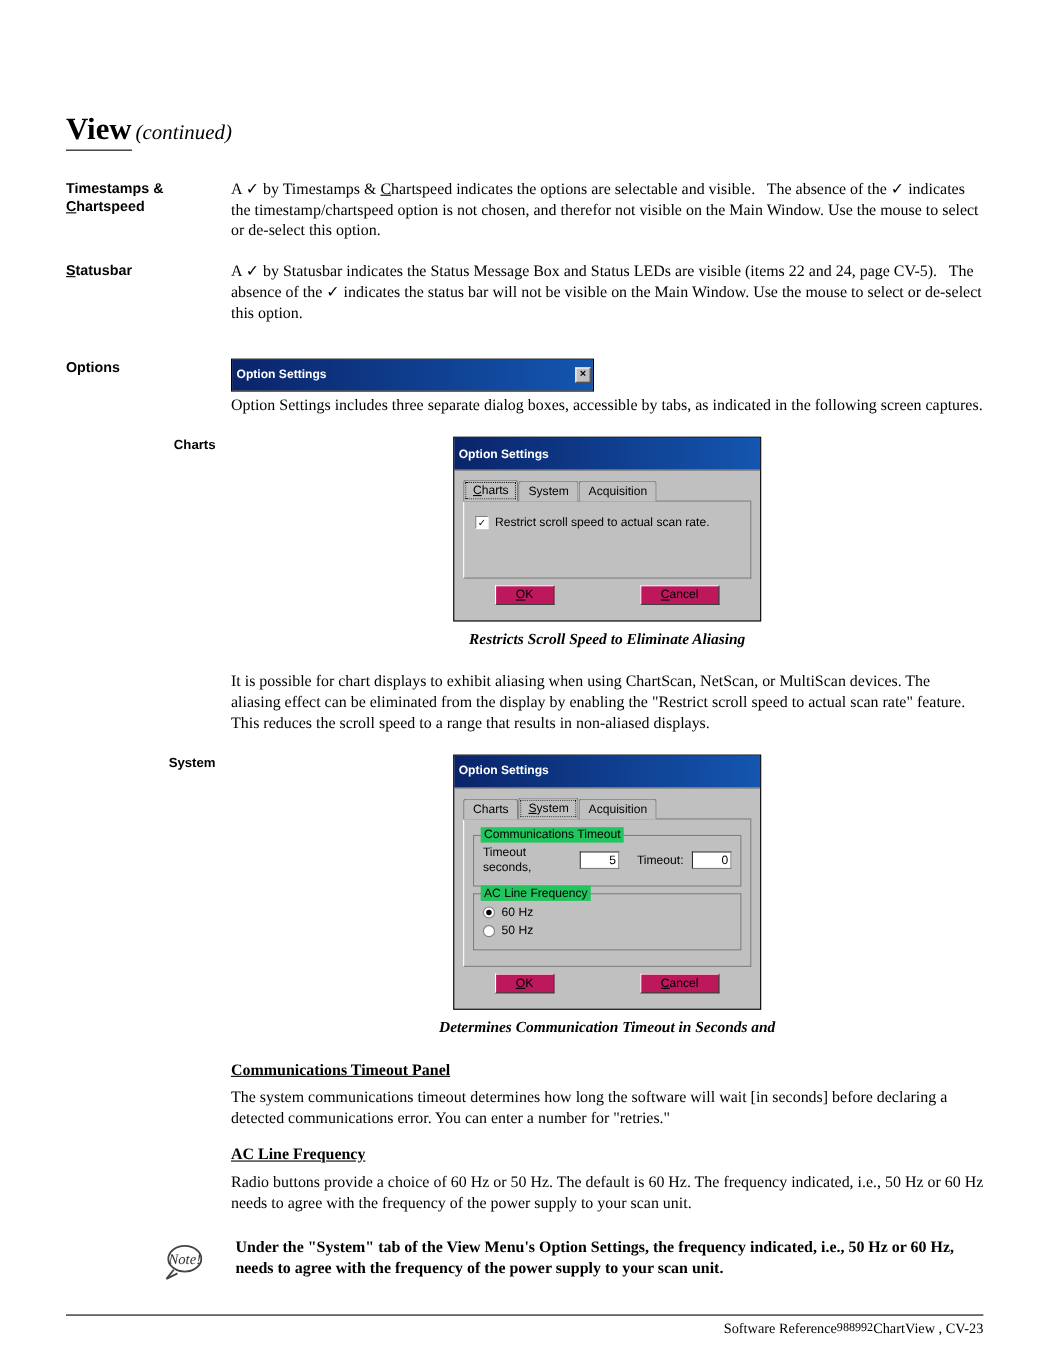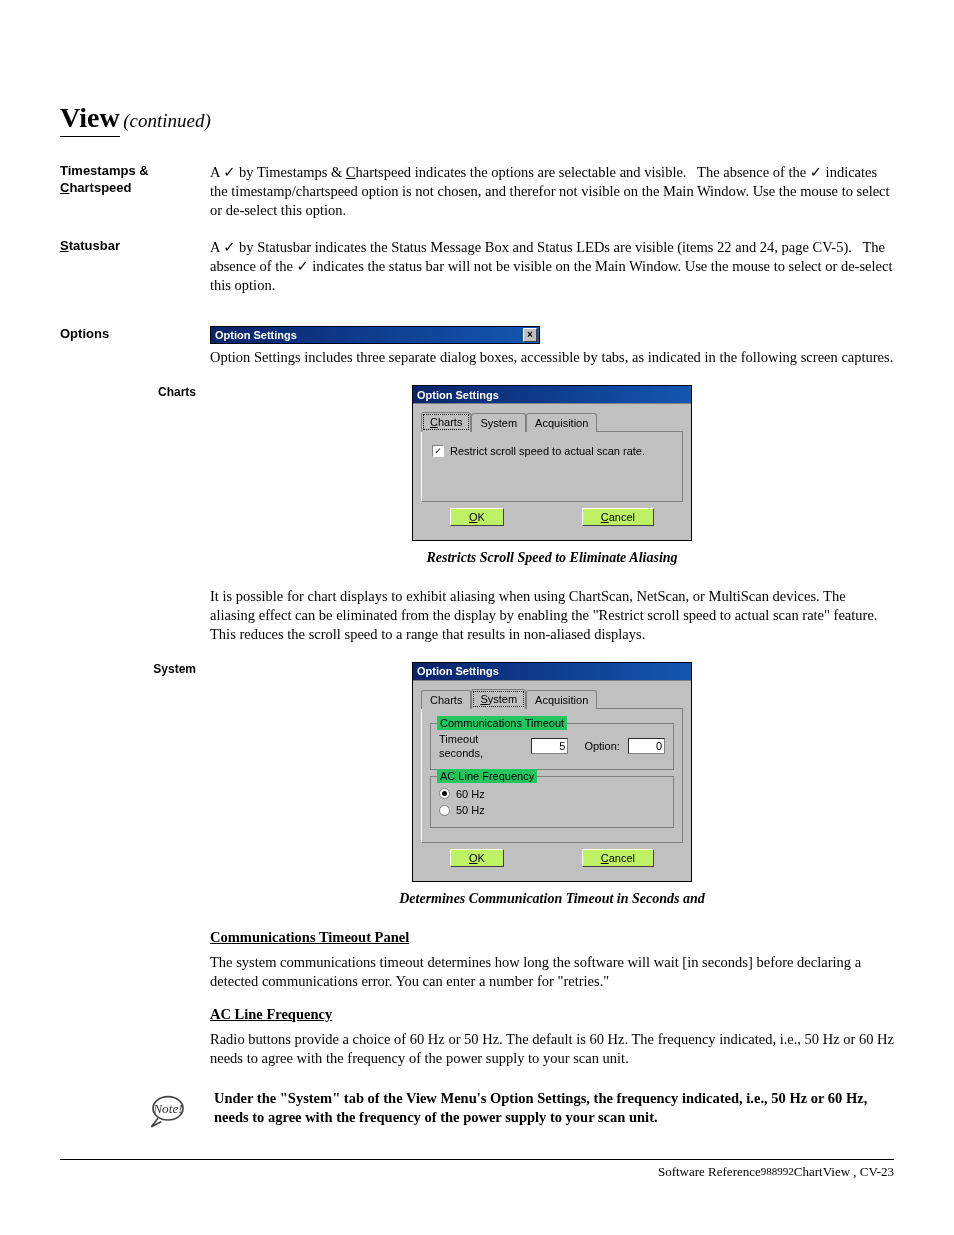--- a/index.html
+++ b/index.html
@@ -6,35 +6,35 @@
   body { font-family: "Times New Roman", Times, serif; font-size: 14.5px; color: #000; background: #fff; width: 954px; margin: 0 auto; padding: 100px 60px 40px 60px; line-height: 1.3; }
   .page-title { font-size: 28px; font-weight: bold; border-bottom: 1.5px solid #000; display: inline-block; margin-bottom: 2px; }
   .page-title-cont { font-style: italic; font-size: 19px; font-weight: normal; }
   .heading-row { margin-bottom: 24px; }
   .section { display: flex; margin-bottom: 8px; }
   .side-label { width: 150px; flex-shrink: 0; font-family: Arial, Helvetica, sans-serif; font-size: 13px; font-weight: bold; }
   .side-label-small { width: 75px; flex-shrink: 0; font-family: Arial, Helvetica, sans-serif; font-size: 12px; font-weight: bold; text-align: right; padding-right: 14px; }
   .body-col { flex: 1; }
   .body-col p { margin-bottom: 10px; }
   .check { font-family: "Segoe UI Symbol", Arial, sans-serif; }
-  .titlebar { height: 18px; background: linear-gradient(to right, #0a246a, #1456b0); color: #fff; font-family: "MS Sans Serif", Tahoma, Arial, sans-serif; font-size: 11px; font-weight: bold; display: flex; align-items: center; justify-content: space-between; padding: 0 2px 0 4px; border: 1px solid #000; }
+  .titlebar { height: 30px; background: linear-gradient(to right, #0a246a, #1456b0); color: #fff; font-family: "MS Sans Serif", Tahoma, Arial, sans-serif; font-size: 11px; font-weight: bold; display: flex; align-items: center; justify-content: space-between; padding: 0 2px 0 4px; border: 1px solid #000; }
   .close-x { width: 14px; height: 14px; background: #c0c0c0; border: 1px solid #fff; border-right-color: #404040; border-bottom-color: #404040; color: #000; font-size: 10px; line-height: 11px; text-align: center; font-weight: bold; font-family: Arial, sans-serif; }
   .option-strip { width: 330px; margin-bottom: 4px; }
   .dialog { width: 280px; margin: 0 auto 8px auto; border: 1px solid #000; background: #c0c0c0; font-family: "MS Sans Serif", Tahoma, Arial, sans-serif; font-size: 11px; }
   .dialog .titlebar { border: none; border-bottom: 1px solid #808080; }
   .dialog-body { padding: 8px; }
   .tabrow { display: flex; border-bottom: 1px solid #808080; position: relative; height: 20px; align-items: flex-end; }
   .tab { border: 1px solid #808080; border-bottom: none; background: #c0c0c0; padding: 2px 8px; font-size: 11px; margin-right: 0px; border-top-left-radius: 3px; border-top-right-radius: 3px; position: relative; top: 1px; }
   .tab.active { background: #c0c0c0; border-bottom: 1px solid #c0c0c0; font-weight: normal; z-index: 2; }
   .tab.dotted { outline: 1px dotted #000; outline-offset: -3px; }
   .tab-panel { border: 1px solid #fff; border-top: none; border-right-color: #808080; border-bottom-color: #808080; padding: 12px 10px; min-height: 70px; background: #c0c0c0; }
   .chk-row { display: flex; align-items: center; gap: 6px; font-size: 11px; }
   .chk-box { width: 12px; height: 12px; background: #fff; border: 1px solid #808080; border-right-color: #fff; border-bottom-color: #fff; display: flex; align-items: center; justify-content: center; font-size: 9px; line-height: 9px; }
   .btn-row { display: flex; justify-content: space-around; padding: 6px 20px; gap: 60px; }
-  .win-btn { background: #bef264; border: 1px solid #fff; border-right-color: #404040; border-bottom-color: #404040; padding: 2px 18px; font-size: 11px; font-family: inherit; }
+  .win-btn { background: #be185d; border: 1px solid #fff; border-right-color: #404040; border-bottom-color: #404040; padding: 2px 18px; font-size: 11px; font-family: inherit; }
   .group-box { border: 1px solid #808080; padding: 8px 8px 8px 8px; margin: 6px 0; position: relative; }
   .group-box-title { position: absolute; top: -8px; left: 6px; background: #22c55e; padding: 0 3px; font-size: 11px; }
   .field-row { display: flex; align-items: center; gap: 8px; font-size: 11px; }
   .txt-input { width: 38px; height: 16px; background: #fff; border: 1px inset #808080; text-align: right; padding-right: 2px; font-size: 11px; }
   .radio-row { display: flex; align-items: center; gap: 6px; font-size: 11px; margin: 2px 0; }
   .radio-dot { width: 11px; height: 11px; border-radius: 50%; border: 1px solid #808080; background: #fff; display: flex; align-items: center; justify-content: center; }
   .radio-dot.sel::after { content: ""; width: 5px; height: 5px; border-radius: 50%; background: #000; display: block; }
   .caption { text-align: center; font-style: italic; font-weight: bold; font-size: 14px; margin-bottom: 12px; }
   .subhead { text-decoration: underline; font-weight: bold; margin-bottom: 6px; }
   .note-row { display: flex; align-items: flex-start; gap: 18px; margin-top: 12px; }
@@ -131,21 +131,21 @@
           <div class="tab">Charts</div>
           <div class="tab active dotted"><span class="u-letter">S</span>ystem</div>
           <div class="tab">Acquisition</div>
         </div>
         <div class="tab-panel" style="min-height:auto; padding:8px 8px;">
           <div class="group-box">
             <div class="group-box-title">Communications Timeout</div>
             <div class="field-row">
               <span>Timeout seconds,</span>
               <span class="txt-input">5</span>
-              <span style="margin-left:8px;">Option:</span>
+              <span style="margin-left:8px;">Timeout:</span>
               <span class="txt-input">0</span>
             </div>
           </div>
           <div class="group-box">
             <div class="group-box-title">AC Line Frequency</div>
             <div class="radio-row">
               <div class="radio-dot sel"></div>
               <span>60 Hz</span>
             </div>
             <div class="radio-row">

